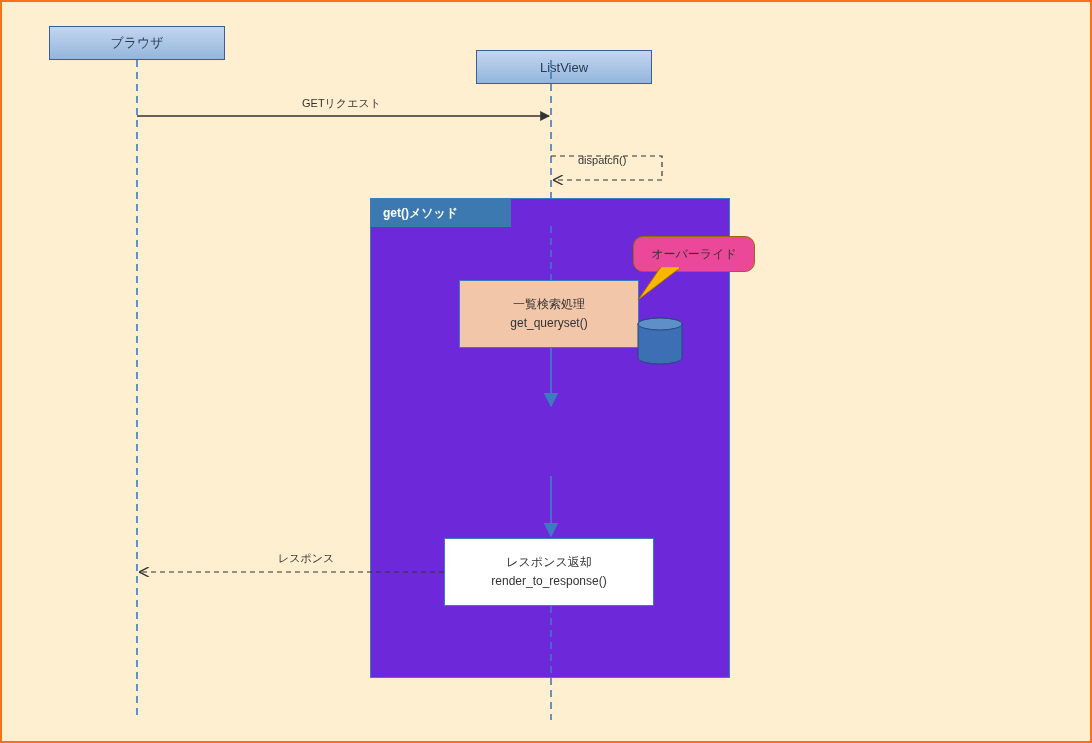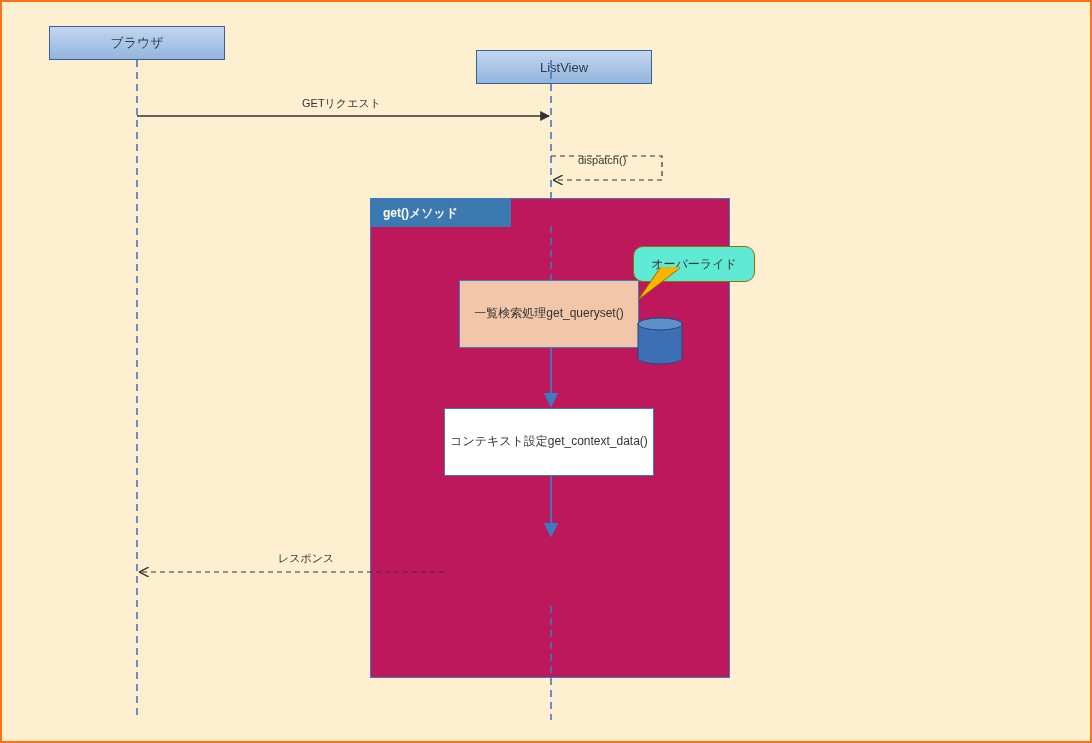--- a/index.html
+++ b/index.html
@@ -30,21 +30,21 @@
     font-size: 13px;
     color: #2a3a52;
   }
 
   .get-frame {
     position: absolute;
     left: 368px;
     top: 196px;
     width: 360px;
     height: 480px;
-    background: #be185d;
+    background: #6d28d9;
     border: 1px solid #3b7cc0;
     box-sizing: border-box;
   }
   .get-title {
     position: absolute;
     left: 0; top: 0;
     width: 140px; height: 28px;
     background: #3b79b0;
     color: #fff;
     display: flex;
@@ -55,37 +55,38 @@
     box-sizing: border-box;
   }
 
   .step-box {
     position: absolute;
     width: 210px;
     height: 68px;
     background: #fff;
     border: 1px solid #3b7cc0;
     display: flex;
+    flex-direction: column;
     align-items: center;
     justify-content: center;
     line-height: 1.6;
     box-sizing: border-box;
     text-align: center;
   }
   .step-box.highlight {
     background: #f2c6a9;
     width: 180px;
     height: 68px;
   }
 
   .callout {
     position: absolute;
-    left: 631px; top: 244px;
+    left: 631px; top: 234px;
     width: 120px; height: 34px;
-    background: #5eead4;
+    background: #ec4899;
     border: 1px solid #966c00;
     border-radius: 10px;
     display: flex;
     align-items: center;
     justify-content: center;
     font-size: 12px;
     color: #333;
   }
 
   .msg-label {
@@ -118,23 +119,23 @@
   <div class="get-frame">
     <div class="get-title">
       <span>get()メソッド</span>
     </div>
   </div>
 
   <div class="step-box highlight" style="left:457px; top:278px;">
     <span>一覧検索処理</span>
     <span>get_queryset()</span>
   </div>
-  <div class="step-box" style="left:442px; top:406px;">
-    <span>コンテキスト設定</span>
-    <span>get_context_data()</span>
+  <div class="step-box" style="left:442px; top:536px;">
+    <span>レスポンス返却</span>
+    <span>render_to_response()</span>
   </div>
 
   <div class="callout">
     <span>オーバーライド</span>
   </div>
 
   <span class="msg-label" style="left:300px; top:94px;">GETリクエスト</span>
   <span class="msg-label" style="left:576px; top:152px;">dispatch()</span>
   <span class="msg-label" style="left:276px; top:549px;font-family:Liberation Serif, serif;">レスポンス</span>
 

